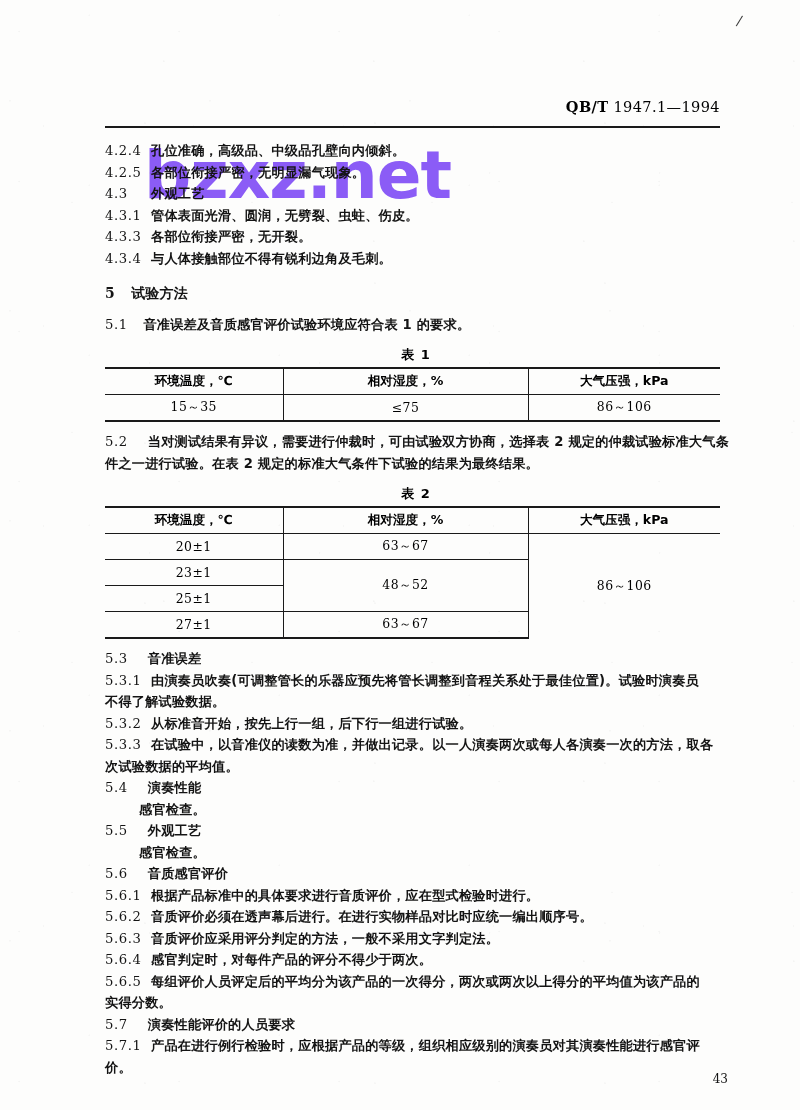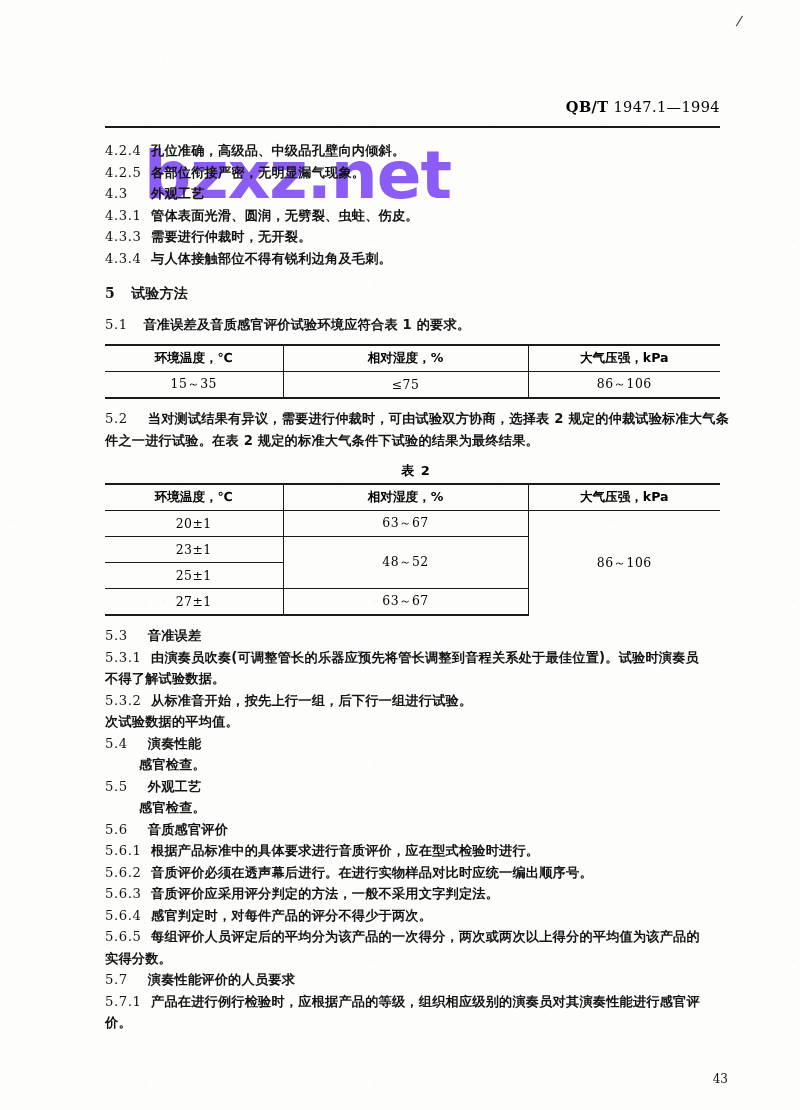--- a/index.html
+++ b/index.html
@@ -196,41 +196,42 @@
     <p class="para clause-head">
       <span class="num w3">4.3</span><span class="body-cn">外观工艺</span>
     </p>
 
     <p class="para">
       <span class="num w3">4.3.1</span><span class="body-cn">管体表面光滑、圆润，无劈裂、虫蛀、伤皮。</span>
     </p>
 
 
     <p class="para">
-      <span class="num w3">4.3.3</span><span class="body-cn">需要进行仲裁时，无开裂。</span>
+      <span class="num w3">4.3.3</span><span class="body-cn">各部位衔接严密，无开裂。</span>
     </p>
 
     <p class="para">
       <span class="num w3">4.3.4</span><span class="body-cn">与人体接触部位不得有锐利边角及毛刺。</span>
     </p>
 
     <div class="spacer-md"></div>
 
     <p class="para sec-title">
       <span class="num w1">5</span>&nbsp;&nbsp;<span class="body-cn">试验方法</span>
     </p>
 
     <div class="spacer-sm"></div>
 
     <p class="para">
       <span class="num w2">5.1</span>&nbsp;<span class="body-cn">音准误差及音质感官评价试验环境应符合表 1 的要求。</span>
     </p>
 
     <div class="spacer-sm"></div>
 
+    <div class="tbl-caption">表 1</div>
     <table class="std">
       <colgroup>
           <col style="width:178px">
           <col style="width:245px">
           <col style="width:192px">
         </colgroup>
       <thead>
         <tr class="rule-top">
           <th class="rule-top">环境温度，℃</th>
           <th class="rule-top col-v">相对湿度，%</th>
@@ -301,20 +302,23 @@
       <span class="num w3">5.3.1</span><span class="body-cn">由演奏员吹奏(可调整管长的乐器应预先将管长调整到音程关系处于最佳位置)。试验时演奏员</span>
     </p>
     <p class="para cont-line">
       <span class="body-cn">不得了解试验数据。</span>
     </p>
 
     <p class="para">
       <span class="num w3">5.3.2</span><span class="body-cn">从标准音开始，按先上行一组，后下行一组进行试验。</span>
     </p>
 
+    <p class="para">
+      <span class="num w3">5.3.3</span><span class="body-cn">在试验中，以音准仪的读数为准，并做出记录。以一人演奏两次或每人各演奏一次的方法，取各</span>
+    </p>
     <p class="para cont-line">
       <span class="body-cn">次试验数据的平均值。</span>
     </p>
 
     <p class="para">
       <span class="num w2">5.4</span>&nbsp;&nbsp;<span class="body-cn">演奏性能</span>
     </p>
     <p class="para indent-sub">
       <span class="body-cn">感官检查。</span>
     </p>

